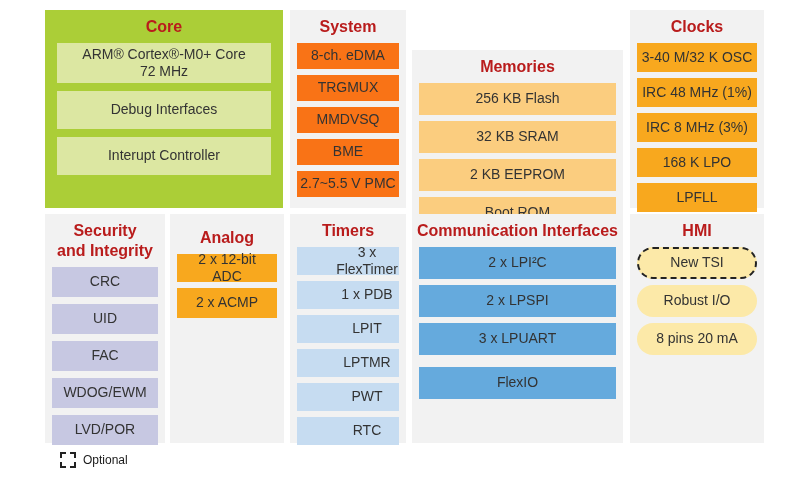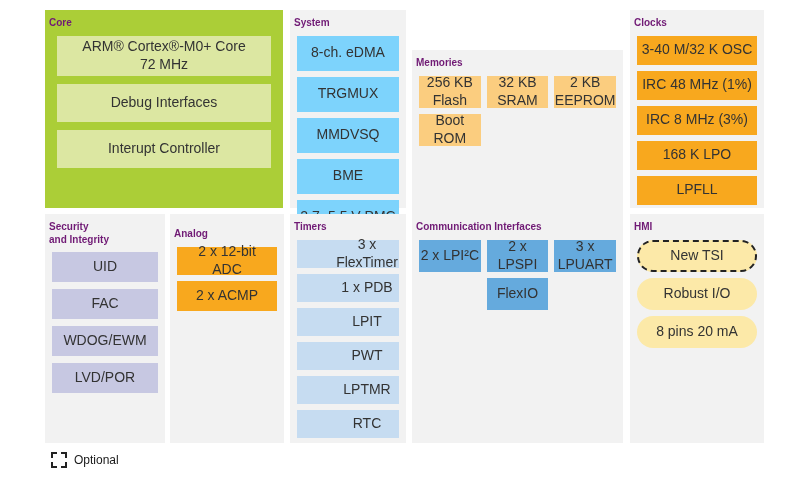--- a/index.html
+++ b/index.html
@@ -13,66 +13,66 @@
   }
   .panel {
     position: absolute;
     background: #f2f2f2;
     box-sizing: border-box;
     display: flex;
     flex-direction: column;
     align-items: stretch;
   }
   .panel-title {
-    font-size: 10px;
+    font-size: 16px;
     font-weight: bold;
-    color: #701a75;
-    text-align: left;
+    color: #b91c1c;
+    text-align: center;
     margin: 7px 4px 6px 4px;
     line-height: 1.25;
     white-space: pre-line;
     flex: 0 0 auto;
   }
   .block {
     box-sizing: border-box;
     display: flex;
     align-items: center;
     justify-content: center;
     text-align: center;
     font-size: 14px;
     color: #333333;
     line-height: 1.25;
     white-space: pre-line;
     flex: 0 0 auto;
   }
   .col { display: flex; flex-direction: column; gap: 6px; padding: 0 7px; }
   .grid2 {
     display: grid;
-    grid-template-columns: 1fr 1fr 1fr;
+    grid-template-columns: 1fr;
     gap: 6px;
     padding: 0 7px;
   }
   
   .core-panel   { background: #abce37; }
   .core-block   { background: #dce7a2; height: 38px; }
   .core-block.tall { height: 40px; }
-  .sys-block    { background: #7dd3fc; height: 35px; }
+  .sys-block    { background: #f97316; height: 26px; }
   .mem-block    { background: #fbcd7f; height: 32px; }
   .clk-block    { background: #f8a81e; height: 29px; }
   .sec-block    { background: #c7c8e2; height: 30px; }
   .ana-block    { background: #f8a81e; height: 30px; }
   .ana-block.tall { height: 28px; }
   .tmr-block    { background: #c6dcf1; height: 28px; padding-left: 38px; }
   .com-block    { background: #65aadd; height: 32px; }
   .hmi-block    { background: #fce9a8; height: 32px; border-radius: 16px; }
   .hmi-block.optional { border: 2px dashed #222222; }
   
   .legend {
     position: absolute;
-    left: 51px;
+    left: 60px;
     top: 452px;
     display: flex;
     align-items: center;
     gap: 7px;
   }
   .legend-swatch {
     width: 12px;
     height: 12px;
     border: 2px dashed #222222;
     background: #ffffff;
@@ -123,20 +123,21 @@
       <div class="block clk-block">IRC 8 MHz (3%)</div>
       <div class="block clk-block">168 K LPO</div>
       <div class="block clk-block">LPFLL</div>
     </div>
   </div>
 
   <div class="panel" style="left:45px; top:214px; width:120px; height:229px;">
     <div class="panel-title">Security
 and Integrity</div>
     <div class="col" style="gap:7px;">
+      <div class="block sec-block">CRC</div>
       <div class="block sec-block">UID</div>
       <div class="block sec-block">FAC</div>
       <div class="block sec-block">WDOG/EWM</div>
       <div class="block sec-block">LVD/POR</div>
     </div>
   </div>
 
   <div class="panel" style="left:170px; top:214px; width:114px; height:229px;">
     <div class="panel-title" style="margin-top:14px;">Analog</div>
     <div class="col">
@@ -145,22 +146,22 @@
       <div class="block ana-block">2 x ACMP</div>
     </div>
   </div>
 
   <div class="panel" style="left:290px; top:214px; width:116px; height:229px;">
     <div class="panel-title">Timers</div>
     <div class="col">
       <div class="block tmr-block">3 x FlexTimer</div>
       <div class="block tmr-block">1 x PDB</div>
       <div class="block tmr-block">LPIT</div>
+      <div class="block tmr-block">LPTMR</div>
       <div class="block tmr-block">PWT</div>
-      <div class="block tmr-block">LPTMR</div>
       <div class="block tmr-block">RTC</div>
     </div>
   </div>
 
   <div class="panel" style="left:412px; top:214px; width:211px; height:229px;">
     <div class="panel-title">Communication Interfaces</div>
     <div class="grid2">
       <div class="block com-block">2 x LPI²C</div>
       <div class="block com-block">2 x LPSPI</div>
       <div class="block com-block">3 x LPUART</div>

